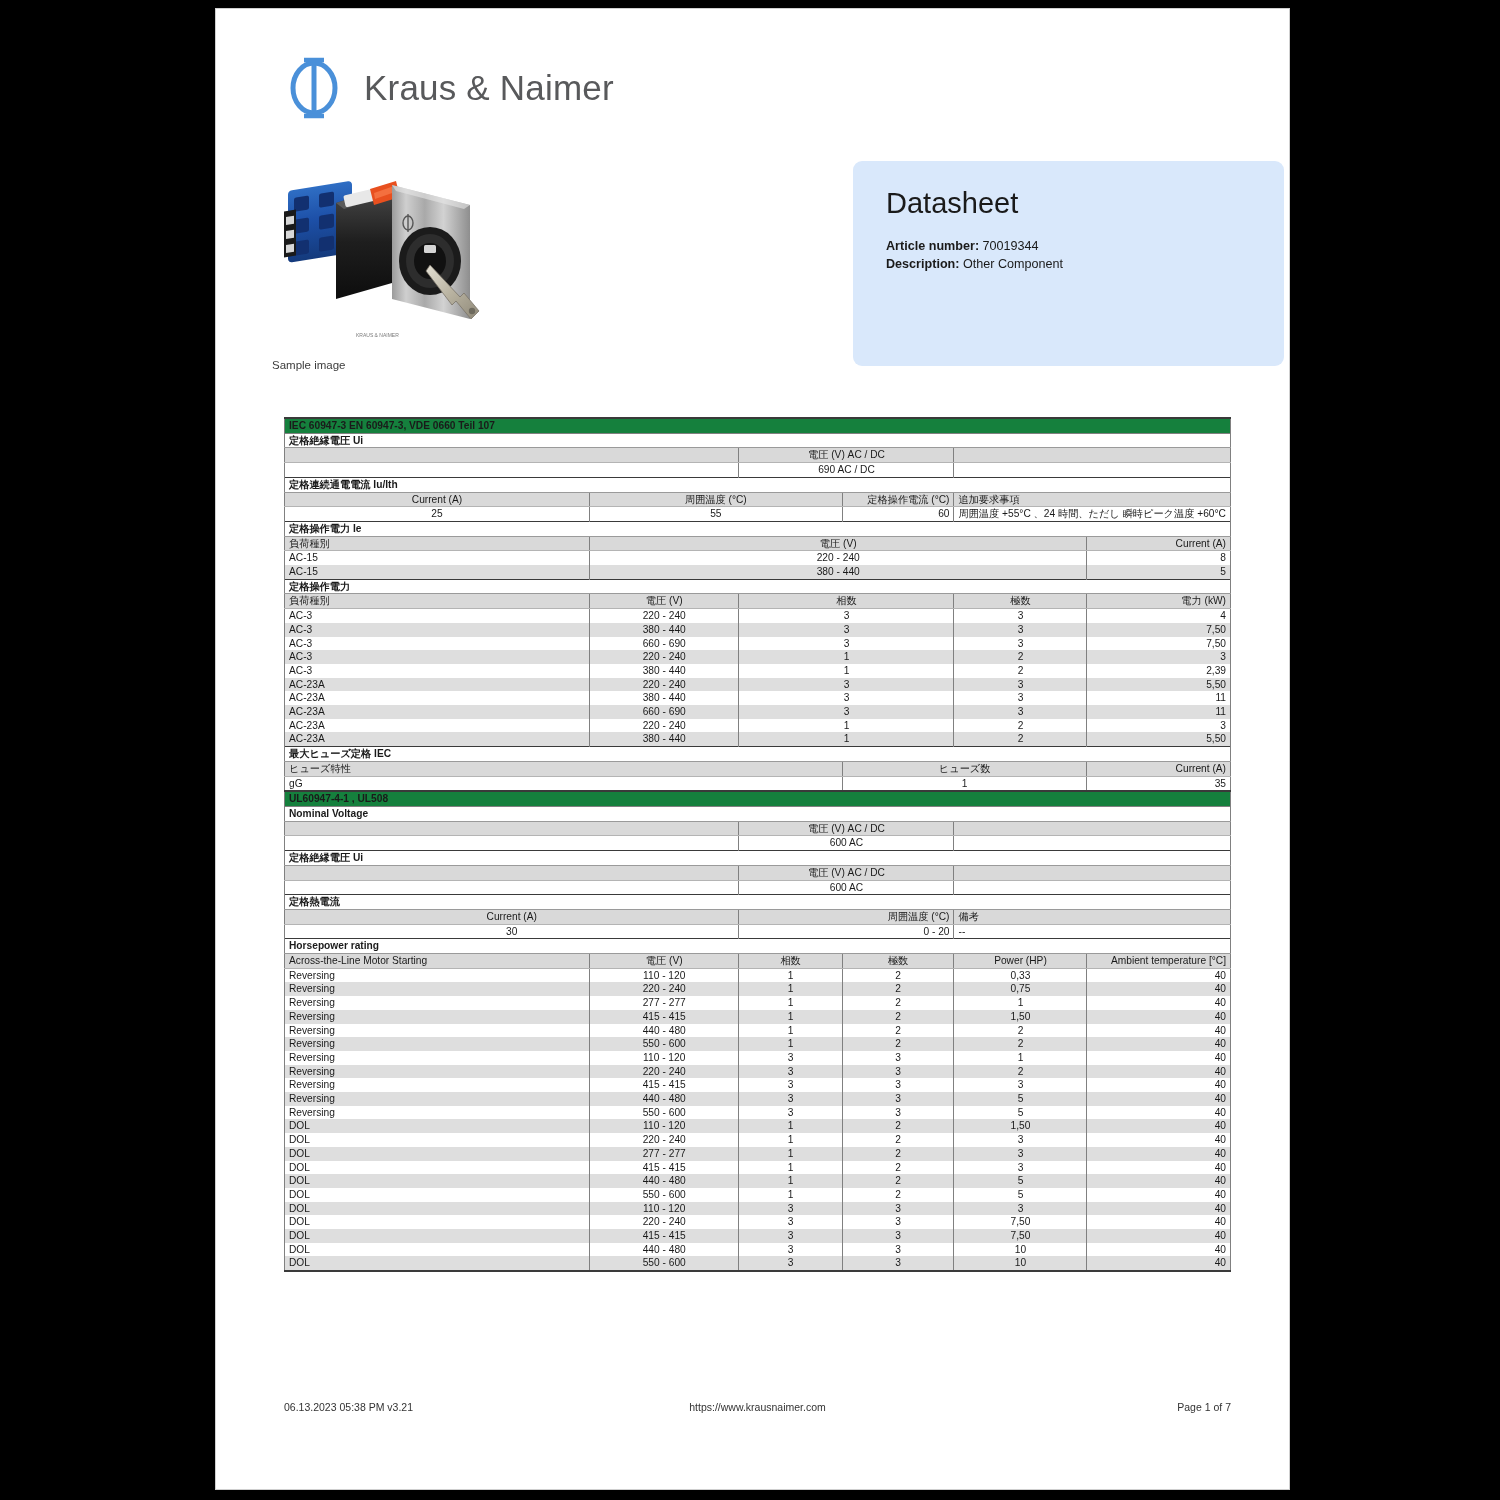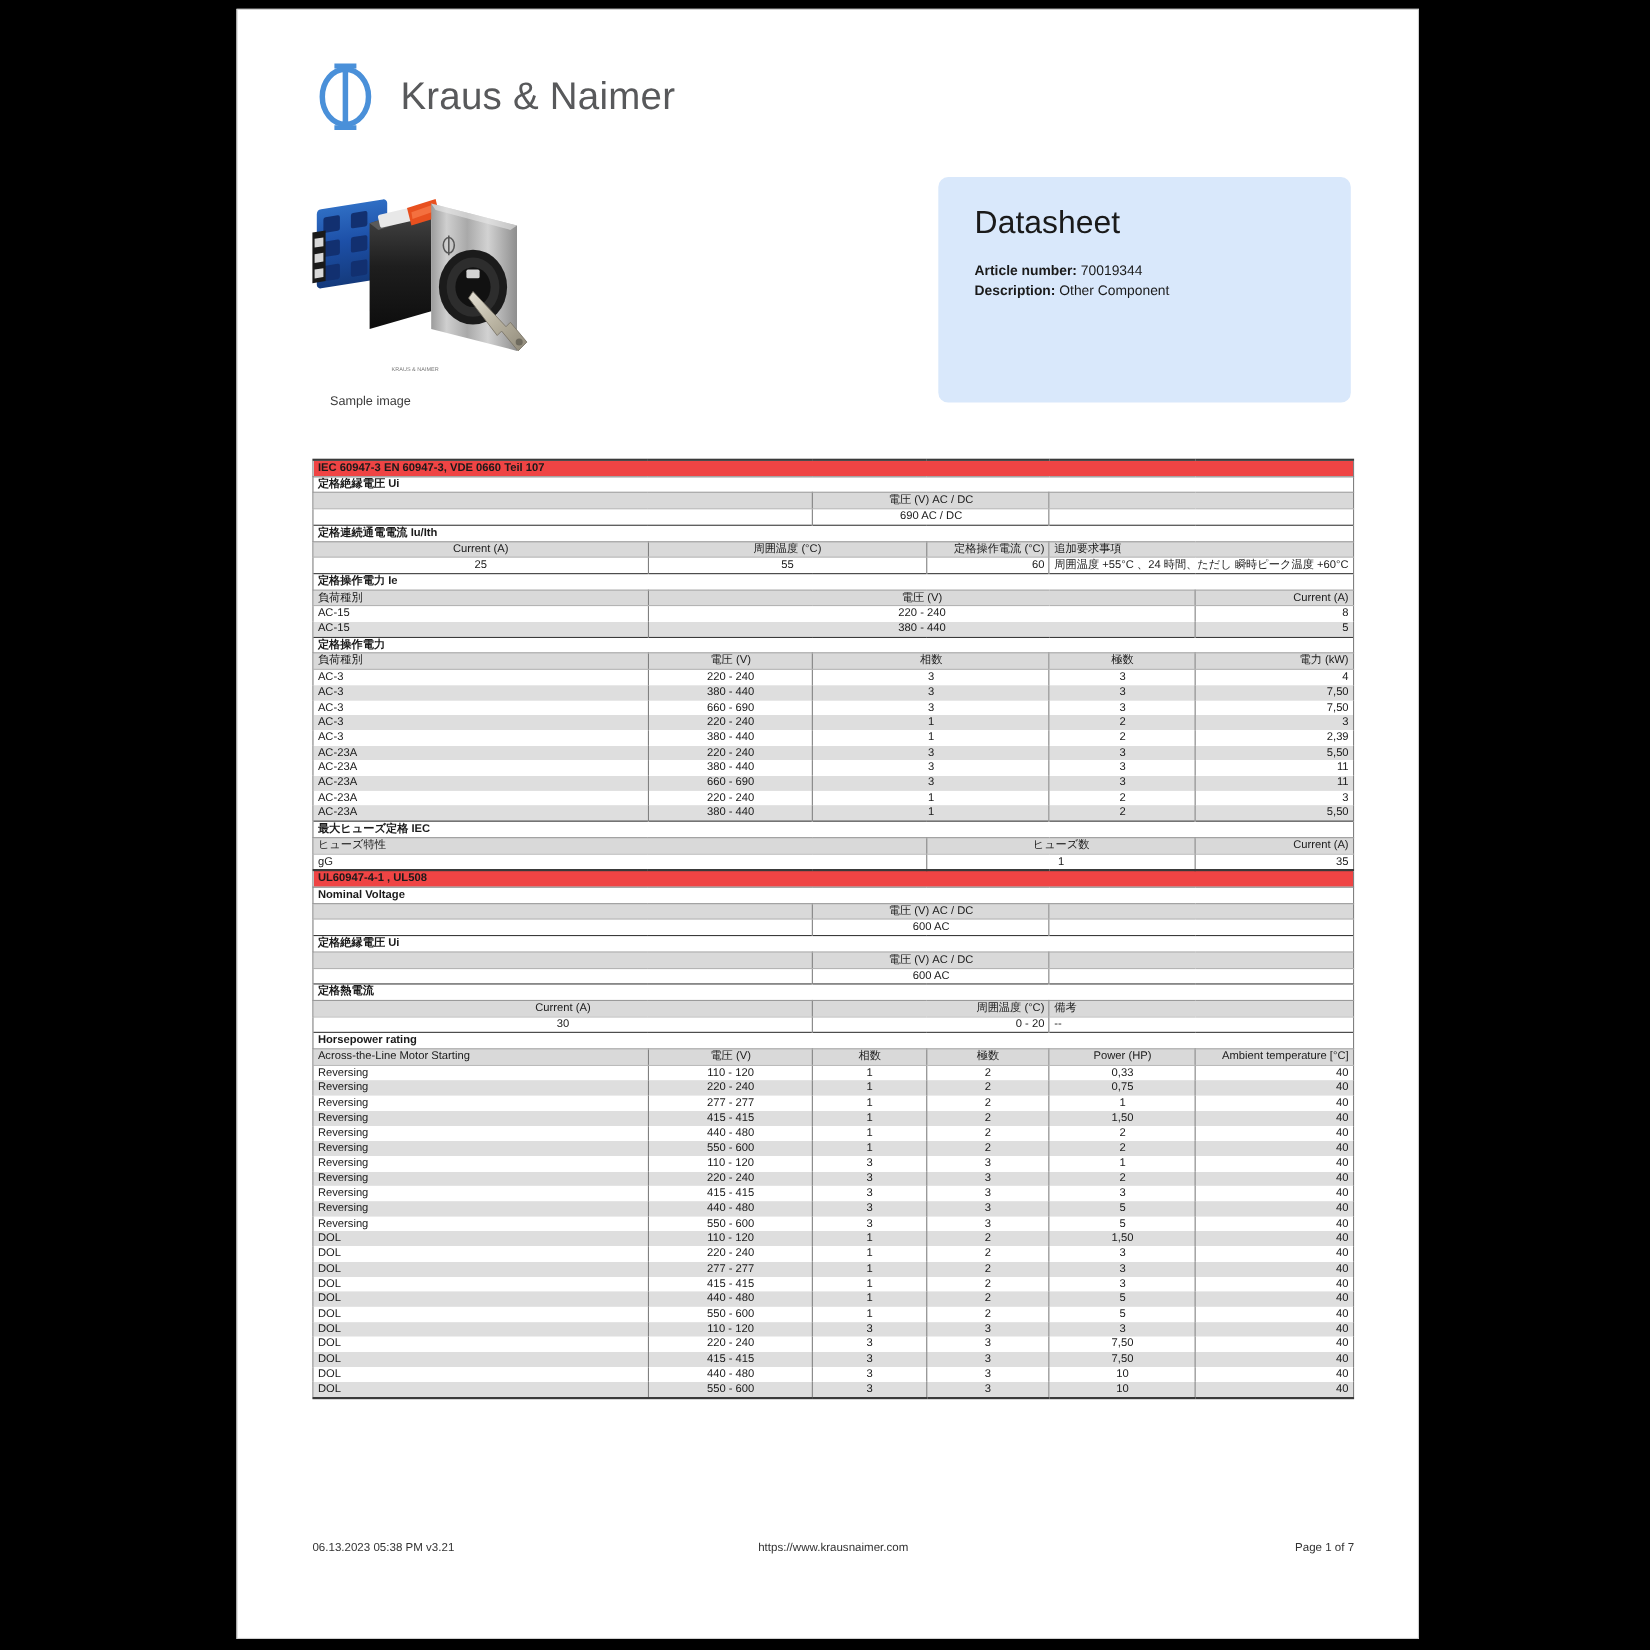--- a/index.html
+++ b/index.html
@@ -18,44 +18,44 @@
     border:1px solid #cfcfcf;
     padding-left:40px;
   }
   
   .logo-row { position:absolute; left:70px; top:48px; display:flex; align-items:center; gap:22px; }
   .logo-mark { width:56px; height:62px; position:relative; }
   .logo-mark svg { display:block; }
   .logo-text { font-size:35px; color:#58595b; letter-spacing:0.2px; font-weight:400; }
 
   .prod-img { position:absolute; left:58px; top:152px; width:216px; height:190px; }
-  .sample-cap { position:absolute; left:84px; top:350px; font-size:11.5px; color:#3c3c3c; }
+  .sample-cap { position:absolute; left:56px; top:350px; font-size:11.5px; color:#3c3c3c; }
 
   .ds-box {
-    position:absolute; left:637px; top:152px; width:375px; height:205px;
+    position:absolute; left:637px; top:152px; width:431px; height:205px;
     background:#d9e8fb; border-radius:9px;
   }
   .ds-title { position:absolute; left:33px; top:26px; font-size:29px; color:#1a1a1a; font-weight:400; }
   .ds-line { position:absolute; left:33px; font-size:12.6px; color:#1a1a1a; }
   .ds-line b { font-weight:bold; }
   .ds-l1 { top:78px; }
   .ds-l2 { top:96px; }
 
   
   #spec { position:absolute; left:68px; top:408px; width:947px; border-collapse:collapse; }
   #spec td {
     font-size:10.2px; color:#1a1a1a;
     padding:0 4px; height:13.7px; line-height:13.7px;
     border-left:1px solid #808080; border-right:1px solid #808080;
     white-space:nowrap; overflow:hidden;
   }
   tr.sec-major td {
     font-size:14.5px; font-weight:bold; height:22px; line-height:22px;
     border-top:2px solid #3a3a3a; border-bottom:1px solid #808080;
-    background:#ef4444;
+    background:#15803d;
   }
   tr.sec td {
     font-weight:bold; height:15px; line-height:15px; font-size:10.6px;
     border-top:1.6px solid #3a3a3a; border-bottom:1px solid #9a9a9a;
     background:#ffffff;
   }
   tr.hdr td { background:#d9d9d9; border-bottom:1px solid #b4b4b4; }
   tr.r-odd td { background:#ffffff; }
   tr.r-even td { background:#dedede; }
   tr.last td { border-bottom:2px solid #3a3a3a; }

